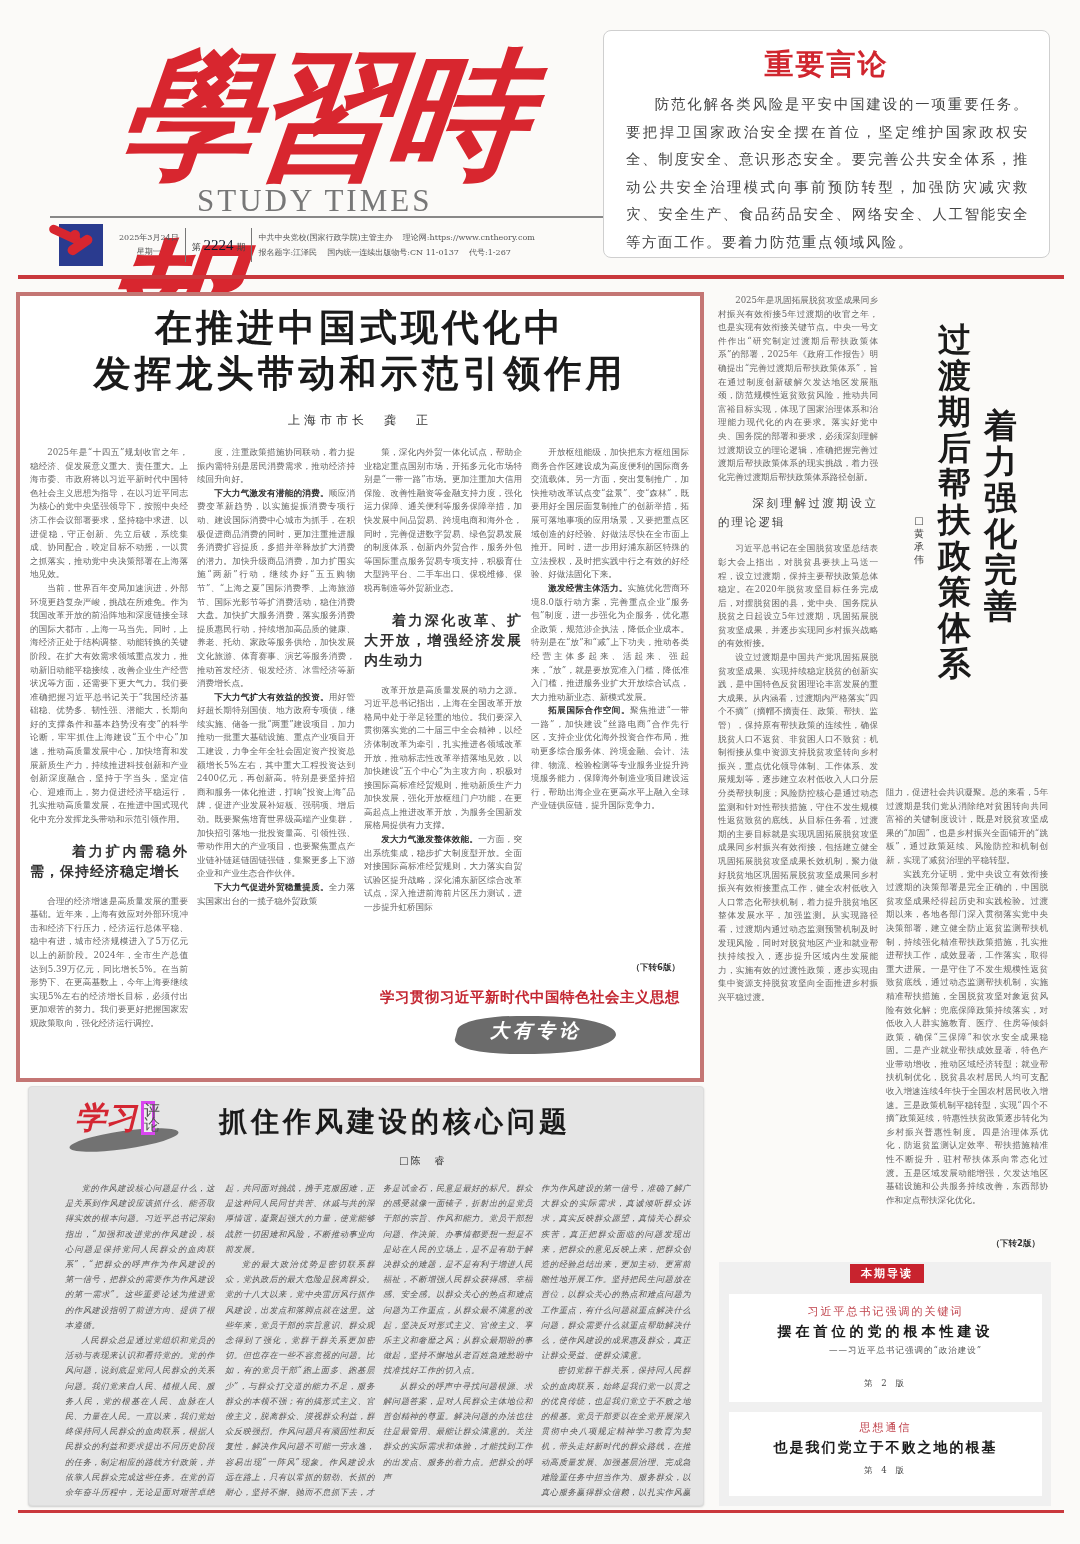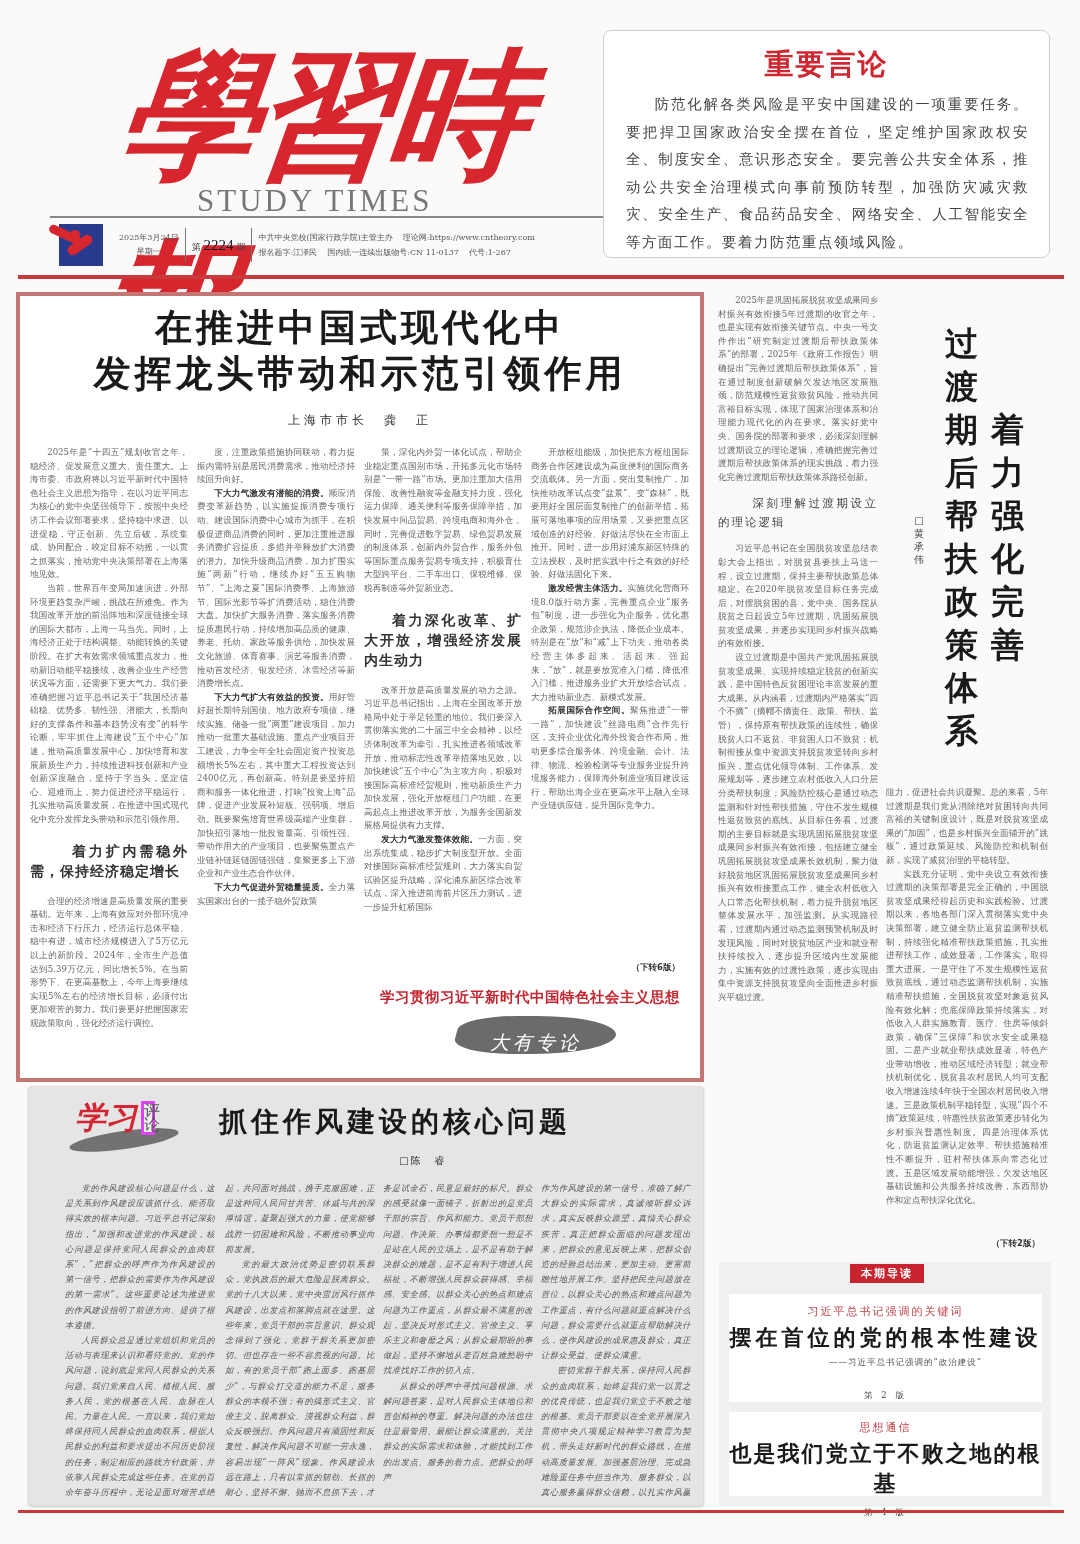--- a/index.html
+++ b/index.html
@@ -37,44 +37,44 @@
   .lead-h1 { text-align: center; font-family: "DejaVu Serif", serif; font-weight: bold; font-size: 37px; color: #1a1a1a; line-height: 46px; letter-spacing: 4px; margin-top: 8px; }
   .lead-byline { text-align: center; font-size: 12px; color: #333; margin-top: 16px; letter-spacing: 4px; }
   .cols { position: absolute; font-size: 8.6px; color: #666; line-height: 13.6px; text-align: justify; }
   .cols p { text-indent: 2em; }
   .cols .kw { color: #333; font-weight: bold; }
   .subhead { font-family: "DejaVu Sans", sans-serif; font-weight: bold; color: #333; font-size: 14px; line-height: 20px; text-indent: 3em; margin: 14px 0 14px; letter-spacing: 1px; }
   .turn { font-family: "DejaVu Sans", sans-serif; font-size: 8.5px; color: #333; text-align: right; font-weight: bold; }
 
   .slogan { position: absolute; left: 370px; top: 988px; width: 320px; text-align: center; font-family: "DejaVu Sans", sans-serif; font-weight: bold; font-size: 14.5px; color: #c42732; letter-spacing: 0.5px; }
   .brush { position: absolute; left: 456px; top: 1016px; width: 160px; height: 38px; background: #6b6b6b; border-radius: 40% 60% 55% 45%; transform: skewX(-15deg); }
-  .brush-text { position: absolute; left: 456px; top: 1018px; width: 160px; text-align: center; font-family: "DejaVu Serif", serif; font-style: italic; font-weight: normal; color: #fff; font-size: 19px; letter-spacing: 4px; margin-top: 12px; }
-
-  
-  .vtitle { position: absolute; font-family: "DejaVu Serif", serif; font-weight: bold; color: #1a1a1a; font-size: 33px; line-height: 43px; width: 40px; text-align: right; }
+  .brush-text { position: absolute; left: 456px; top: 1018px; width: 160px; text-align: center; font-family: "DejaVu Serif", serif; font-style: italic; font-weight: bold; color: #fff; font-size: 19px; letter-spacing: 4px; }
+
+  
+  .vtitle { position: absolute; font-family: "DejaVu Serif", serif; font-weight: bold; color: #1a1a1a; font-size: 33px; line-height: 36px; width: 40px; text-align: left; }
   .vauthor { position: absolute; left: 912px; top: 514px; font-size: 10px; color: #444; width: 14px; line-height: 13px; text-align: center; }
   .rhead { font-family: "DejaVu Serif", serif; font-size: 11.5px; color: #444; line-height: 19px; text-indent: 3em; letter-spacing: 2px; margin: 10px 0 10px; }
 
   
   .comment { position: absolute; left: 28px; top: 1086px; width: 676px; height: 420px; border: 1px solid #ddd; border-radius: 4px; background: #e5e5e5; box-shadow: 0 1px 2px #ccc; }
   .c-logo { position: absolute; left: 40px; top: 10px; width: 90px; height: 64px; }
   .c-logo .ink { position: absolute; left: 0; top: 34px; width: 110px; height: 18px; background: #555; border-radius: 50%; transform: rotate(-8deg); opacity: .8; }
   .c-logo .txt { position: absolute; left: 6px; top: 0; font-family: "DejaVu Serif", serif; font-weight: bold; font-style: italic; font-size: 31px; color: #d42632; }
   .c-logo .tag { position: absolute; left: 72px; top: 4px; font-size: 16px; width: 14px; line-height: 14px; color: #555; background: #eee; border: 3px solid #d946ef; text-align: center; }
   .c-title { position: absolute; left: 190px; top: 16px; font-family: "DejaVu Serif", serif; font-weight: bold; font-size: 28px; color: #1a1a1a; letter-spacing: 4px; }
   .c-author { position: absolute; left: 370px; top: 67px; font-size: 10px; color: #333; letter-spacing: 2px; }
   .ccols { position: absolute; top: 94px; font-size: 8.3px; color: #555; line-height: 15.2px; text-align: justify; font-style: italic; letter-spacing: 0.5px; }
   .ccols p { text-indent: 2em; }
 
   
   .guide { position: absolute; left: 719px; top: 1262px; width: 332px; height: 244px; background: #f0f0f0; }
   .guide-tag { position: absolute; left: 131px; top: 2px; width: 74px; height: 19px; background: #c8232e; color: #fff; font-family: "DejaVu Sans", sans-serif; font-weight: bold; font-size: 11px; text-align: center; line-height: 19px; letter-spacing: 2px; }
   .guide-card { position: absolute; left: 10px; width: 313px; background: #fff; text-align: center; }
   .g-kicker { font-size: 11px; color: #c0424b; letter-spacing: 2px; }
-  .g-head { font-family: "DejaVu Serif", serif; font-weight: bold; font-size: 22px; color: #1a1a1a; letter-spacing: 4px; }
+  .g-head { font-family: "DejaVu Serif", serif; font-weight: bold; font-size: 14px; color: #1a1a1a; letter-spacing: 4px; }
   .g-sub { font-size: 8.5px; color: #555; letter-spacing: 1px; }
   .g-page { font-size: 8.5px; color: #444; letter-spacing: 3px; }
 </style>
 </head>
 <body>
 
 <div class="masthead">
   <div class="mast-title">學習時報</div>
   <div class="mast-sub">STUDY TIMES</div>
   <div class="mast-rule"></div>

